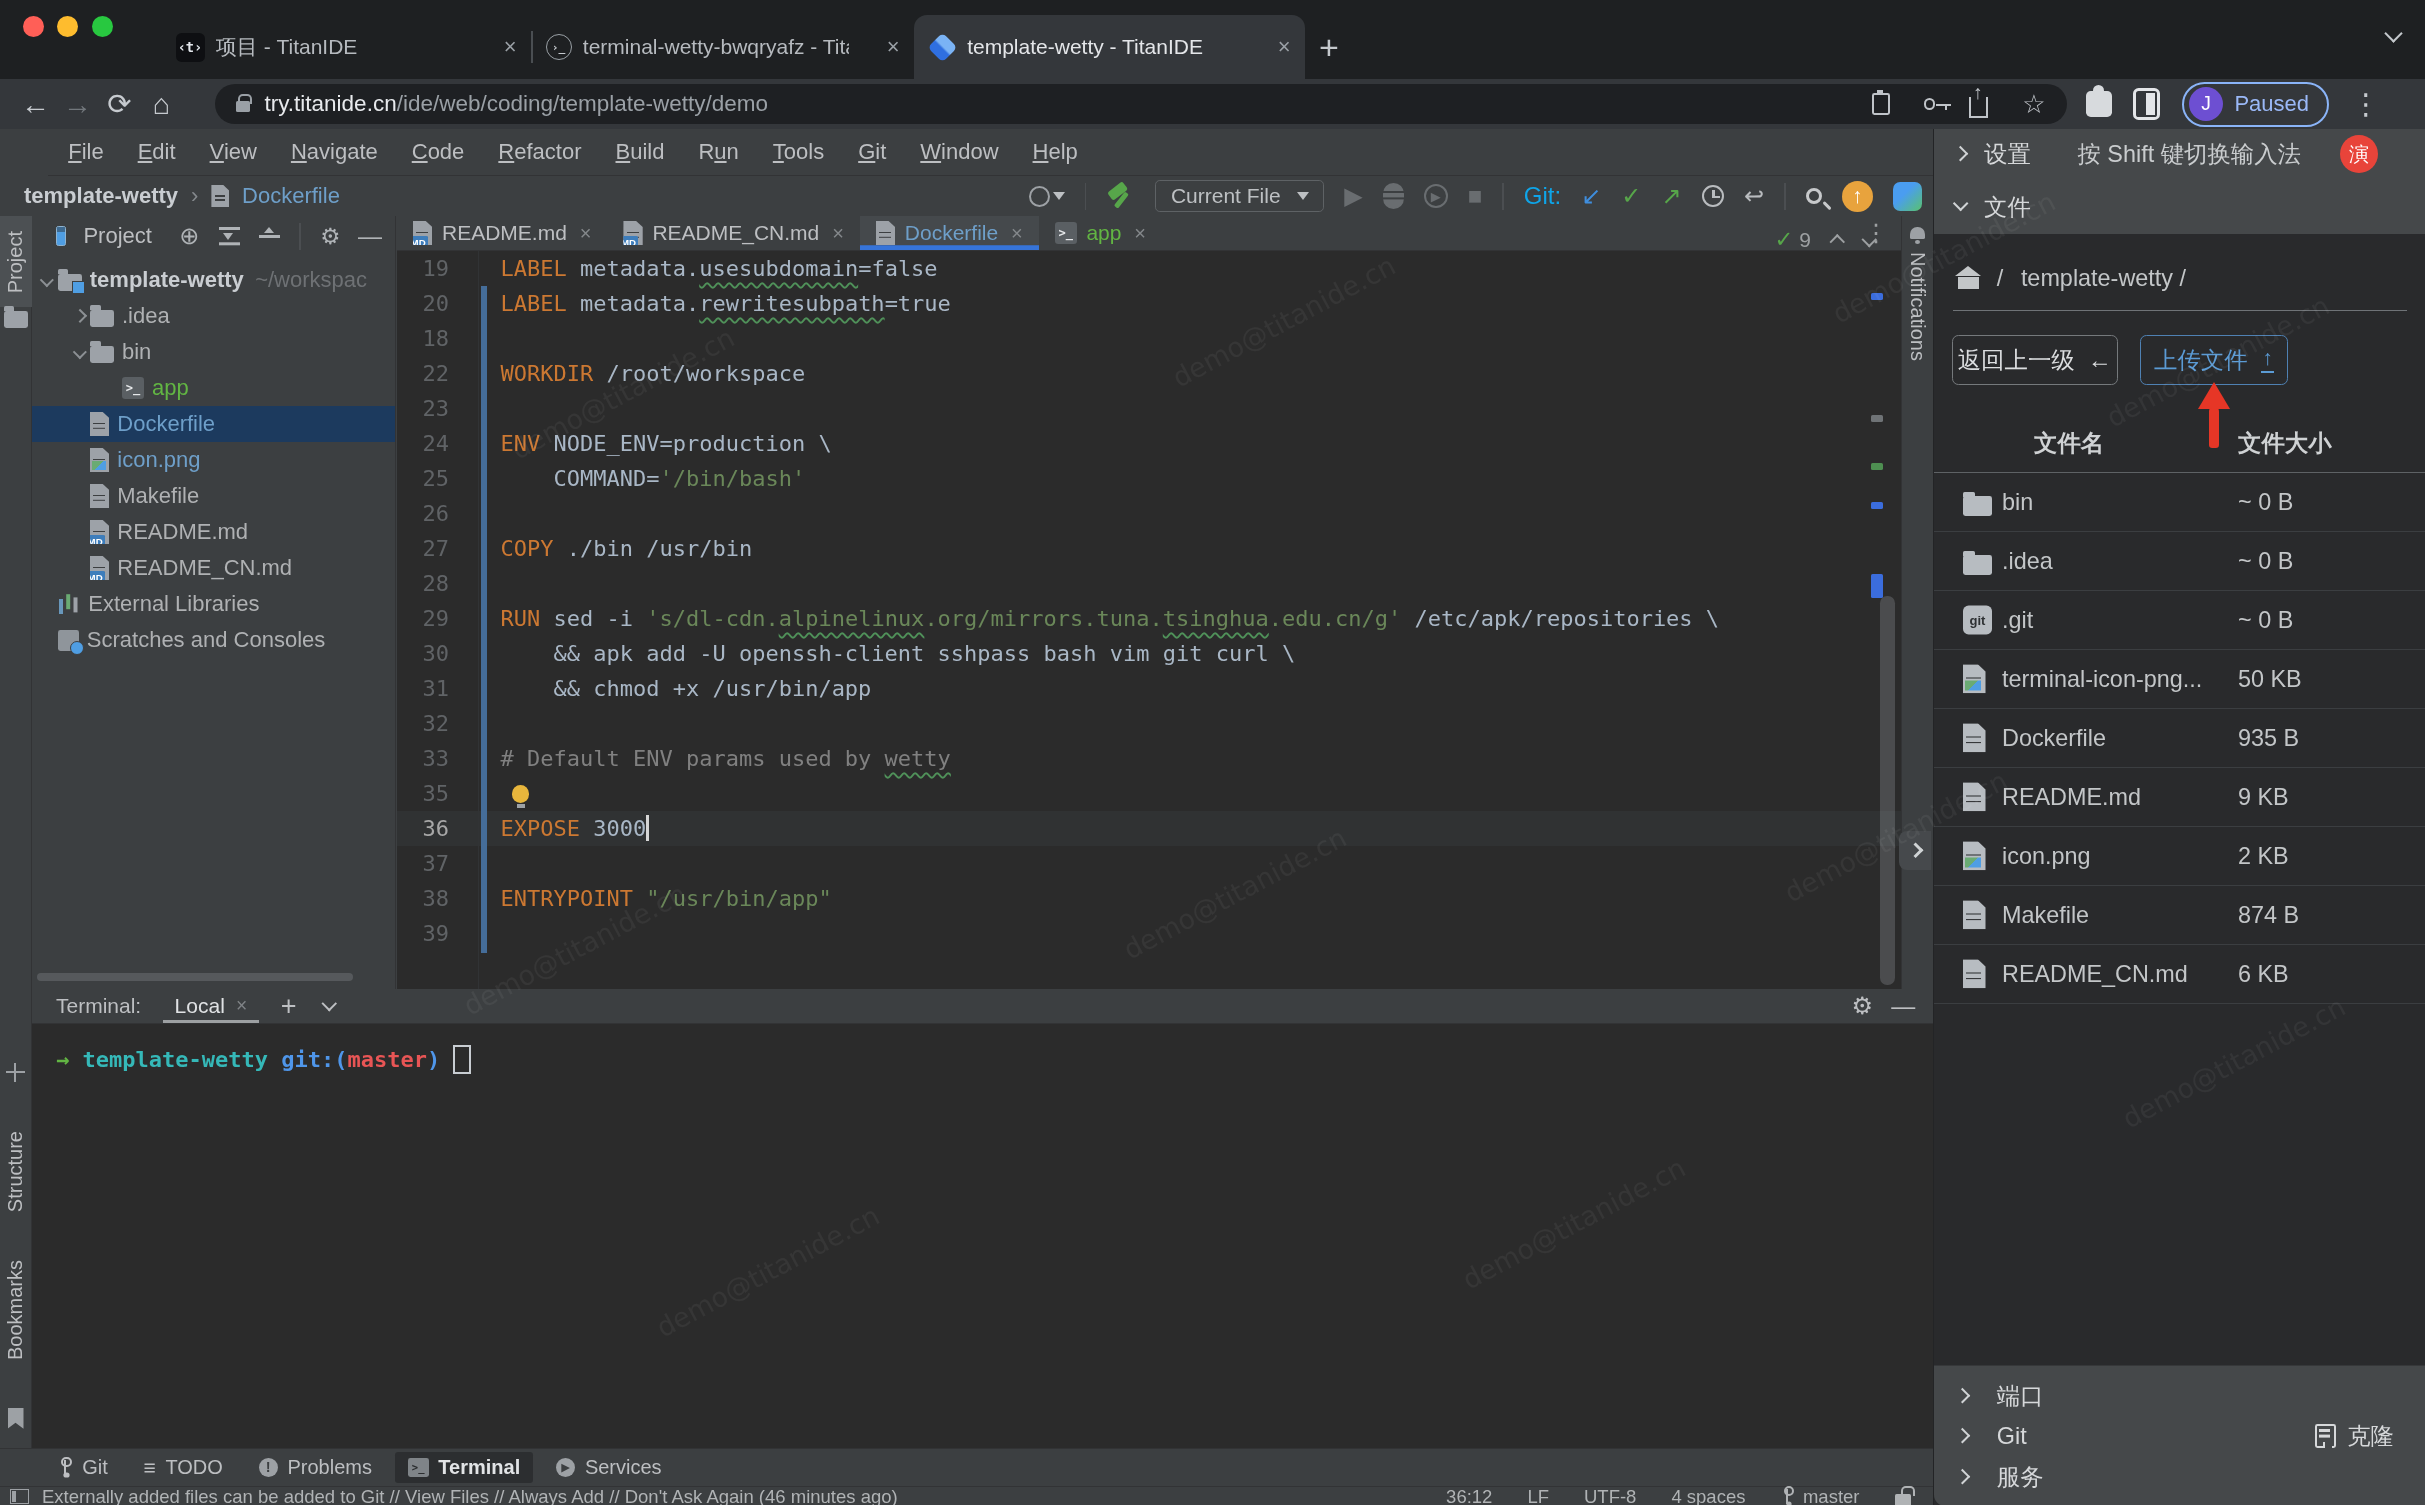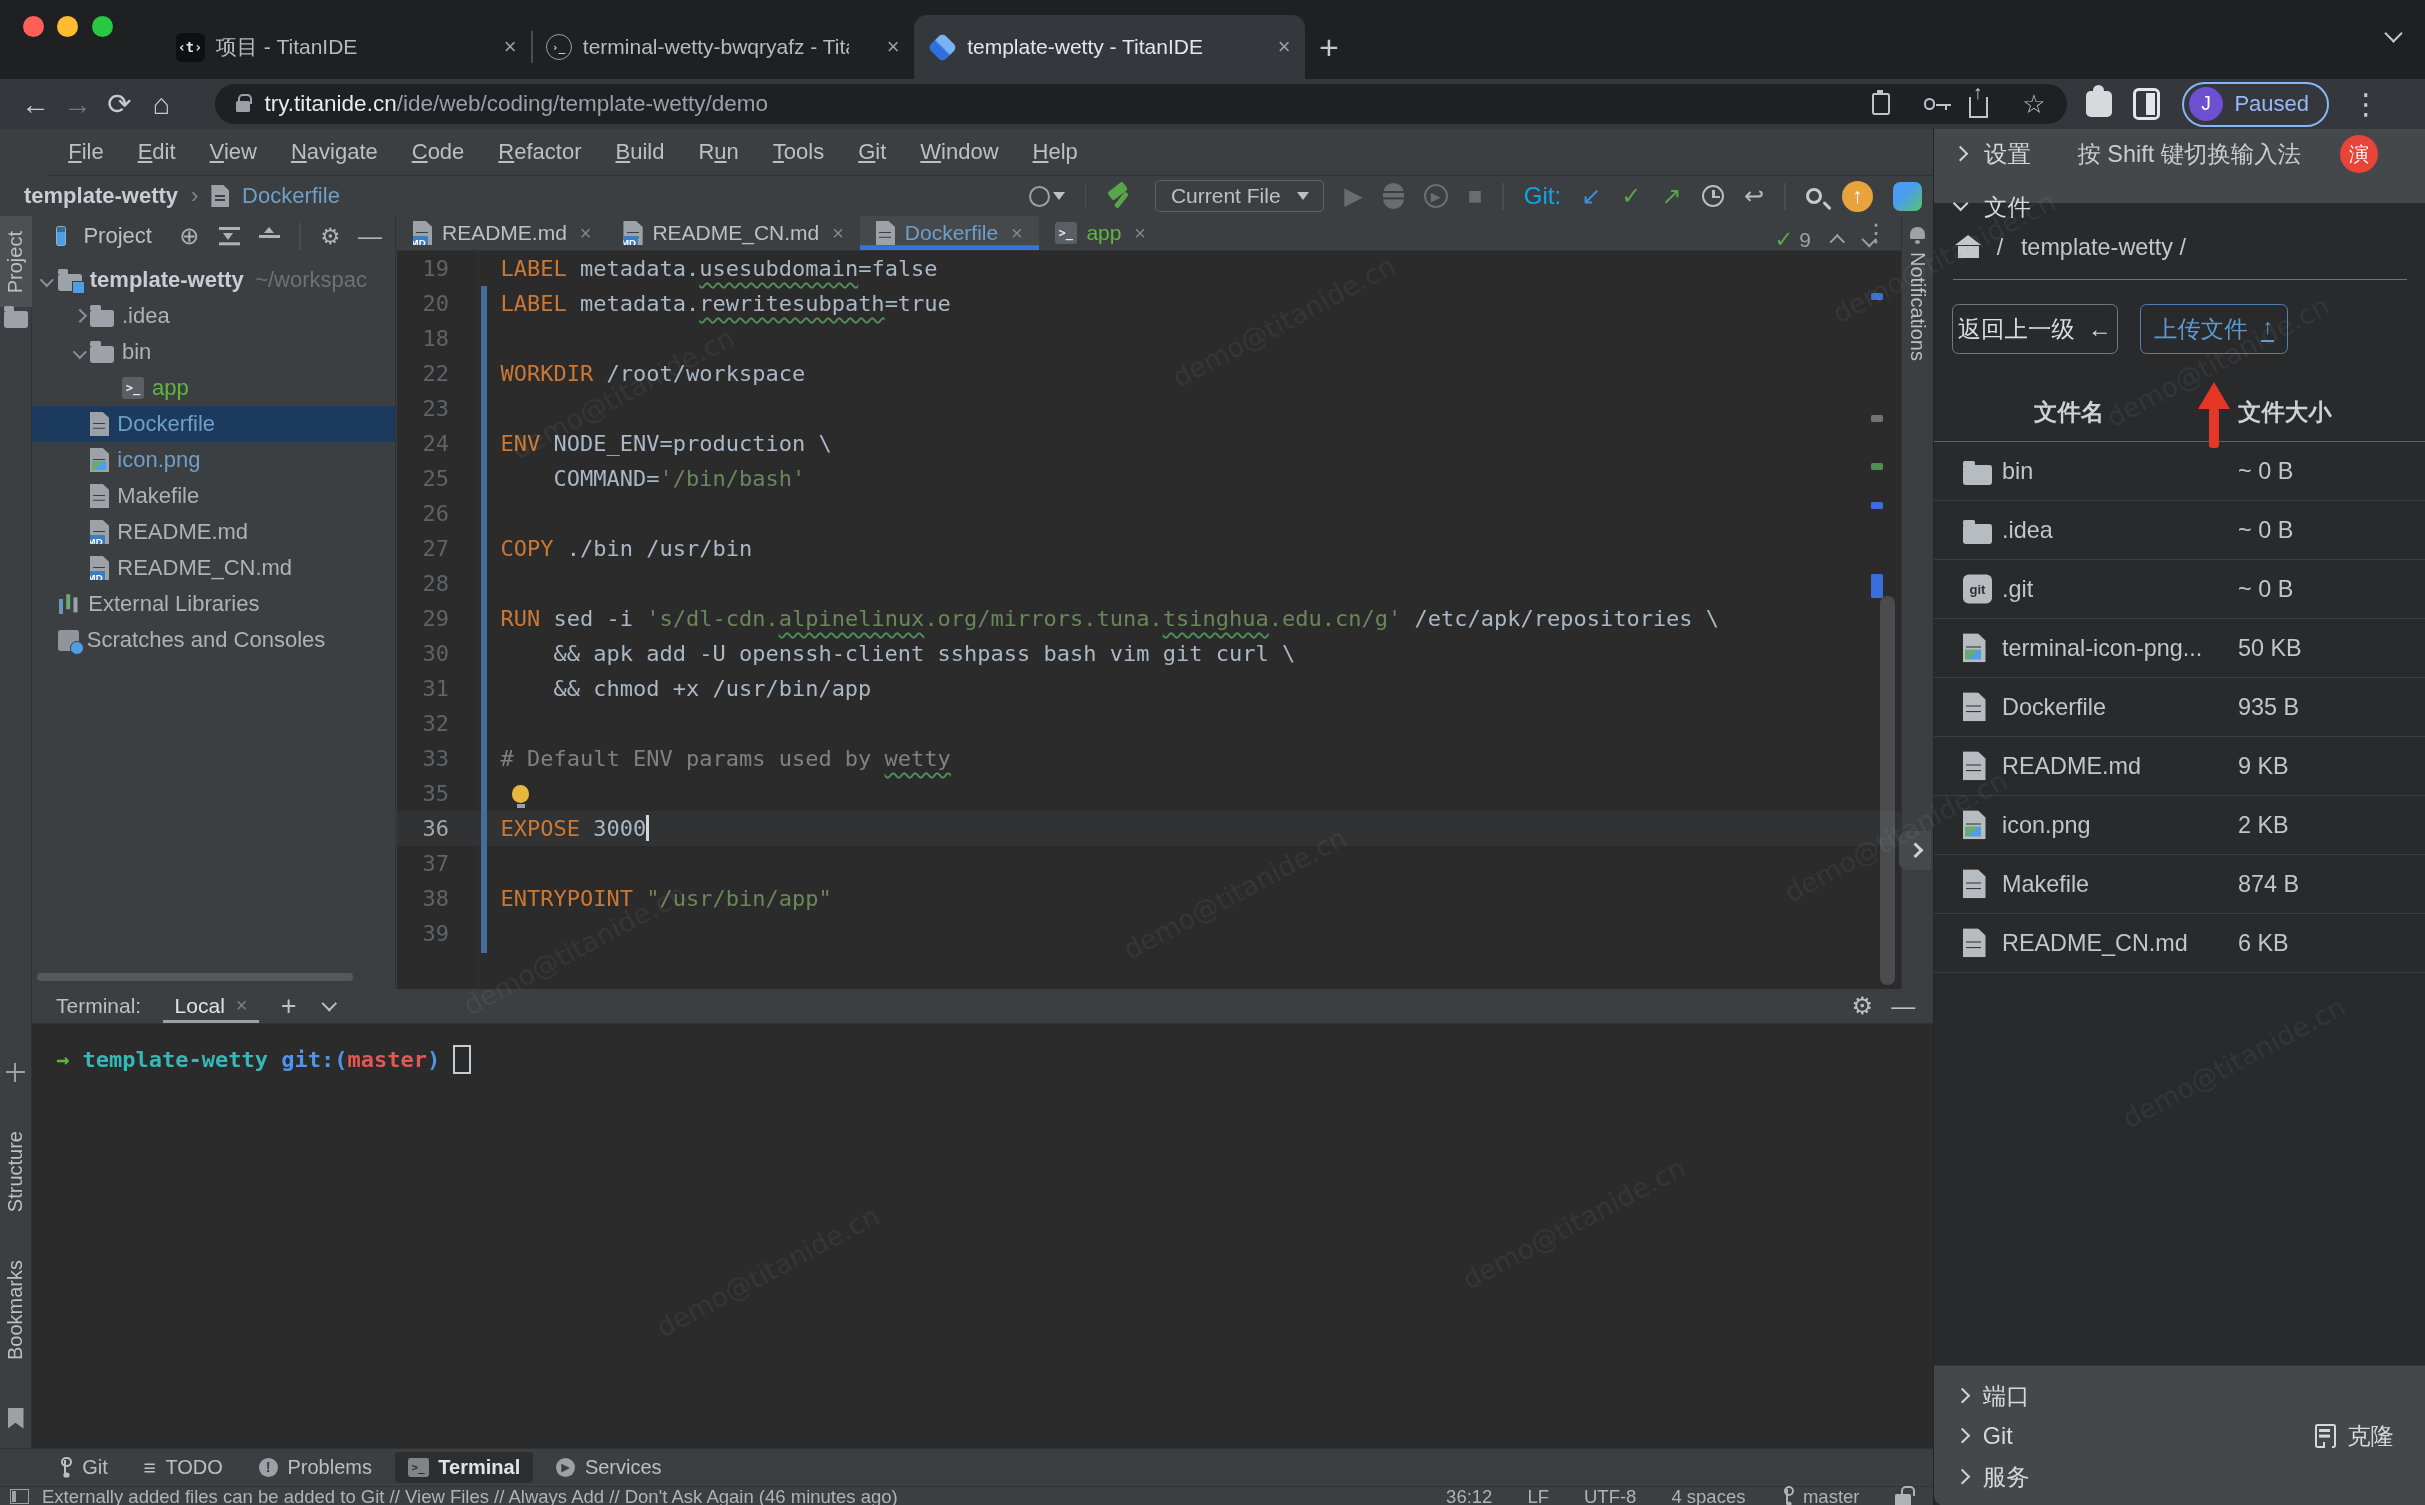--- a/index.html
+++ b/index.html
@@ -247,21 +247,21 @@
   .sb-right{margin-left:auto;display:flex;align-items:center;gap:35px;padding-right:22.5px;}
   .sb-item{display:flex;align-items:center;gap:8px;}
   .sb-branch{color:#b0b3b5;}
   .ulock{position:relative;width:16px;height:12px;background:#b0b3b5;border-radius:1.6px;margin-top:6.4px;}
   .ulock::before{content:"";position:absolute;left:6.4px;top:-8px;width:9.7px;height:8px;border:2.4px solid #b0b3b5;
                  border-bottom:none;border-radius:4.8px 4.8px 0 0;}
 
   
   .rpanel{position:absolute;left:1933px;top:129px;width:493px;height:1377px;background:#292a2c;
           border-left:1.6px solid #232426;color:#c3c6c8;}
-  .rphead{height:74px;background:#45484a;position:relative;}
+  .rphead{height:105px;background:#45484a;position:relative;}
   .rprow1{height:50px;display:flex;align-items:center;gap:17.7px;padding-left:21px;}
   .rprow2{height:55px;display:flex;align-items:center;gap:17.7px;padding-left:21px;}
   .rp-cv{width:11.3px;height:11.3px;border-right:2.4px solid #d0d3d5;border-bottom:2.4px solid #d0d3d5;flex:none;}
   .rp-cv.r{transform:rotate(-45deg);}
   .rp-cv.d{transform:rotate(45deg);margin-top:-4.8px;}
   .rp-title{color:#d6d8da;font-size:23.4px;}
   .rp-hint{color:#c9ccce;font-size:23.4px;margin-left:29px;}
   .badge{position:absolute;right:48px;top:6.4px;width:38px;height:38px;border-radius:50%;background:#e8443a;
          color:#fff;font-size:20px;display:flex;align-items:center;justify-content:center;}
   .pathrow{display:flex;align-items:center;gap:17.7px;padding:31px 0 0 24px;color:#c3c6c8;font-size:23.4px;}
@@ -283,21 +283,21 @@
   .col-name{margin-left:62px;}
   .col-size{position:absolute;left:304px;}
   .colswrap{position:relative;padding-left:38px;}
   .ftable{margin-top:13px;border-top:1.6px solid #5e6265;}
   .frow{position:relative;height:59px;border-bottom:1.6px solid #3b3e41;}
   .fic{position:absolute;left:29px;top:50%;transform:translateY(-50%);}
   .fname{position:absolute;left:68px;top:50%;transform:translateY(-50%);font-size:23.4px;color:#c3c6c8;}
   .fsize{position:absolute;left:304px;top:50%;transform:translateY(-50%);font-size:23.4px;color:#c3c6c8;}
   .rpbottom{position:absolute;left:0;bottom:0;width:100%;height:141px;background:#45484a;border-top:0.8px solid #36383a;
             border-radius:0 0 0 11.3px;display:flex;flex-direction:column;justify-content:space-around;padding:8px 0;}
-  .rpsec{display:flex;align-items:center;gap:15px;padding-left:22.5px;color:#d6d8da;font-size:23.4px;position:relative;}
+  .rpsec{display:flex;align-items:center;gap:29px;padding-left:22.5px;color:#d6d8da;font-size:23.4px;position:relative;}
   .clone{position:absolute;right:32px;display:flex;align-items:center;gap:11.3px;color:#d6d8da;}
   .clone-ic{width:21px;height:24px;border:2.4px solid #d6d8da;border-radius:2.4px;position:relative;}
   .clone-ic::before{content:"";position:absolute;left:2.4px;top:3.2px;width:10.5px;height:2.4px;background:#d6d8da;box-shadow:0 5.6px 0 #d6d8da;}
   .clone-ic::after{content:"";position:absolute;left:6.4px;bottom:-2.4px;width:6.4px;height:6.4px;background:#45484a;border-left:2.4px solid #d6d8da;}
 
   .wm{position:absolute;color:rgba(255,255,255,.055);font-size:27px;transform:rotate(-28deg);
       white-space:nowrap;pointer-events:none;z-index:50;font-family:"DejaVu Sans",sans-serif;}
 </style>
 </head>
 <body>

